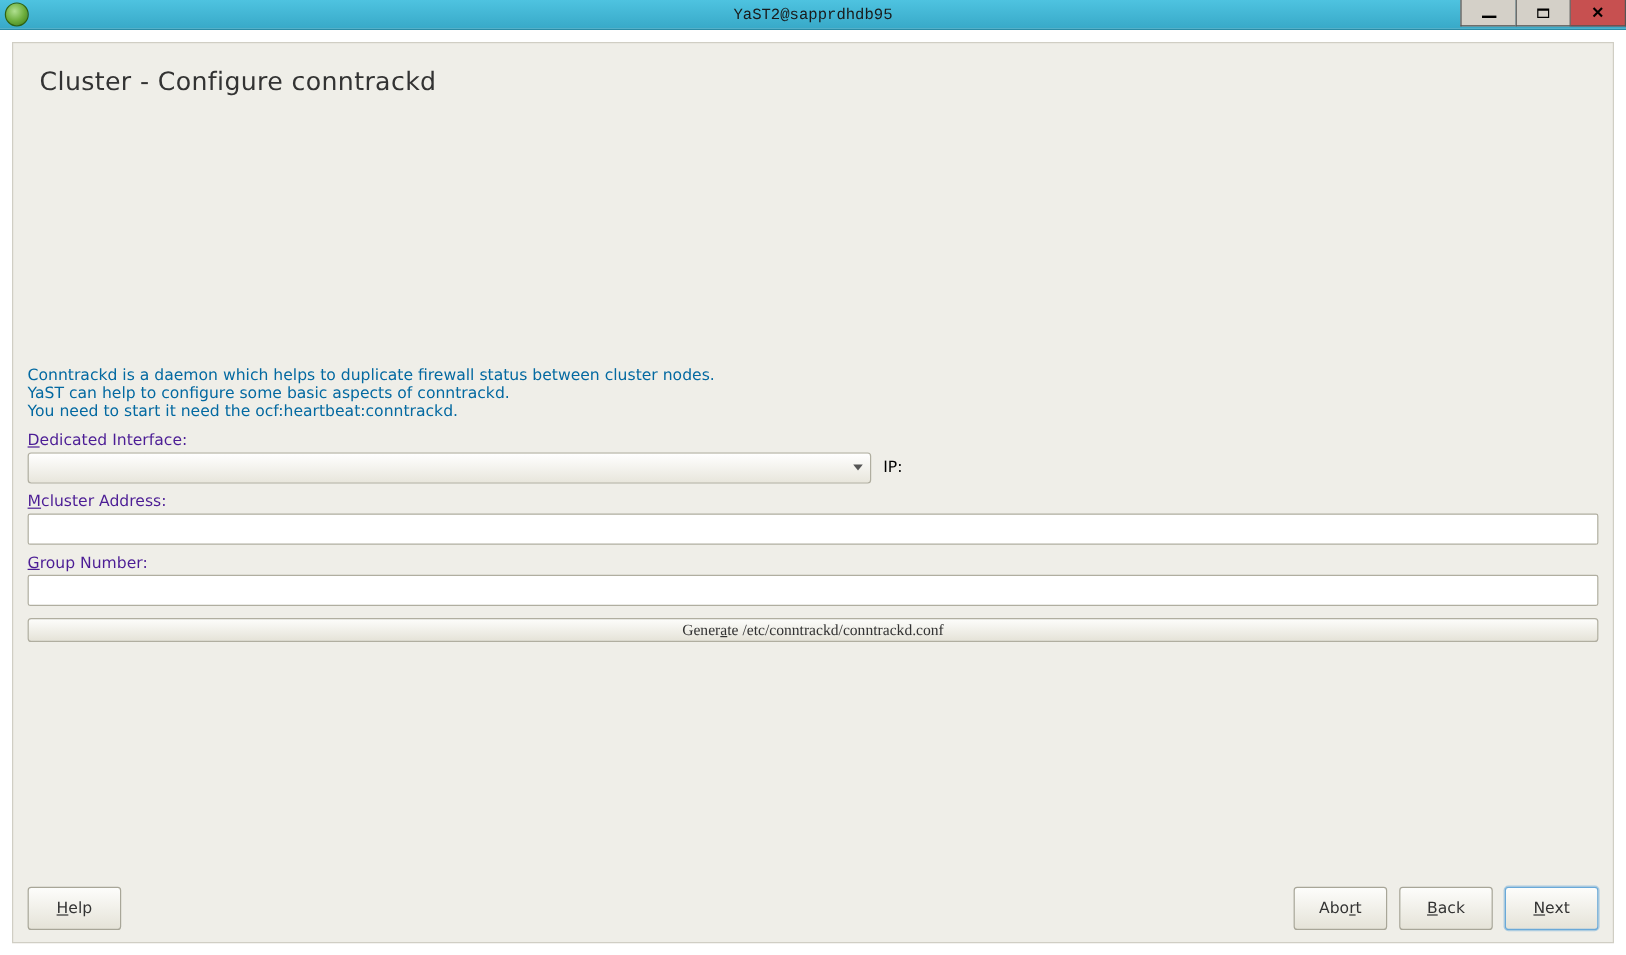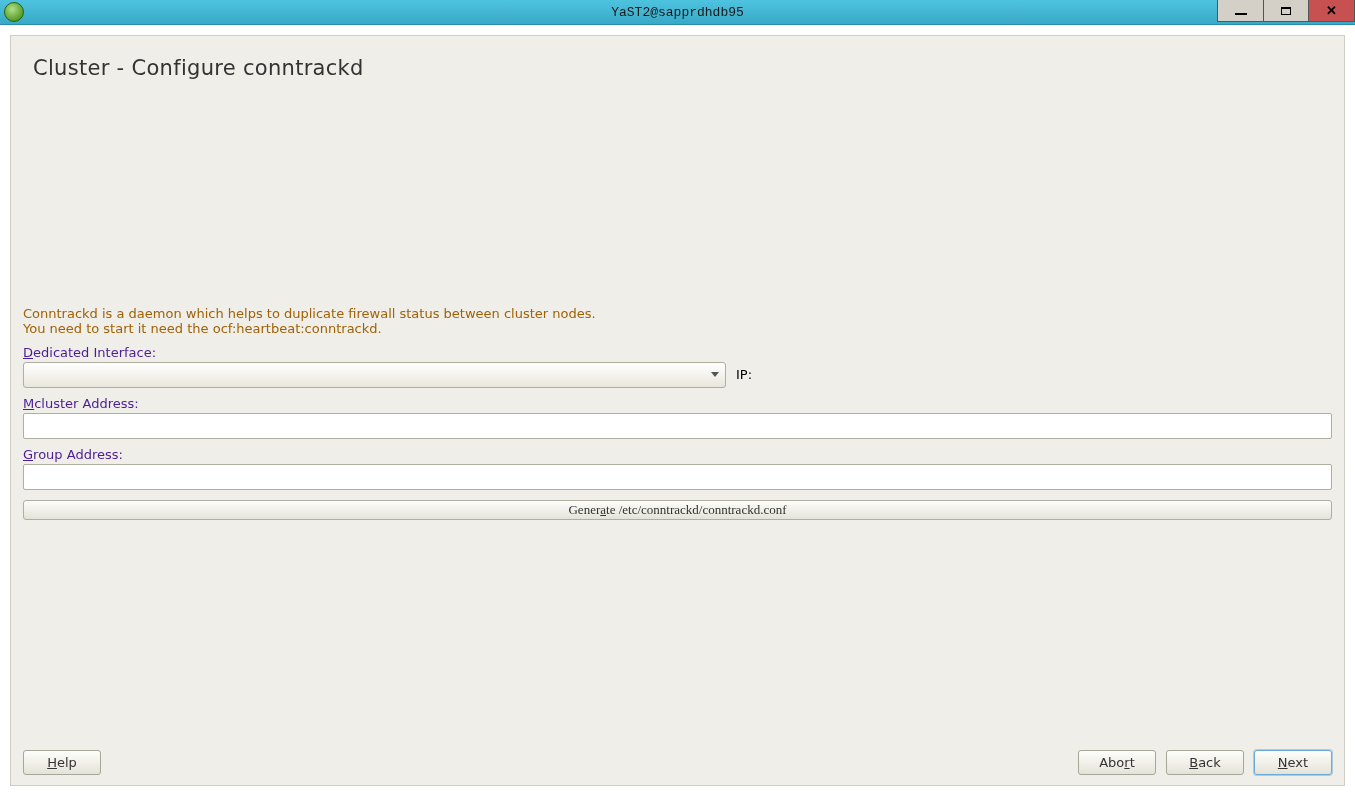--- a/index.html
+++ b/index.html
@@ -116,21 +116,21 @@
       margin-bottom: 10px;
       letter-spacing: 0.3px;
     }
     .form-block {
       position: absolute;
       top: 271px;
       left: 12px;
       right: 12px;
     }
     .description {
-      color: #a16207;
+      color: #0369a1;
       font-size: 13px;
       line-height: 1.15;
       margin-bottom: 6px;
     }
     .field-label {
       color: #4c1d95;
       font-size: 13px;
       margin-top: 8px;
       margin-bottom: 2px;
       display: block;
@@ -190,21 +190,21 @@
     }
     .bottom-bar {
       position: absolute;
       bottom: 10px;
       left: 12px;
       right: 12px;
       display: flex;
       align-items: center;
     }
     .btn {
-      height: 25px;
+      height: 36px;
       padding: 0 20px;
       border: 1px solid #a8a698;
       border-radius: 3px;
       background: linear-gradient(to bottom, #fdfdfb 0%, #e5e3d8 100%);
       font-family: inherit;
       font-size: 13px;
       color: #333;
       cursor: pointer;
       min-width: 78px;
     }
@@ -239,20 +239,21 @@
   </div>
 
   <div class="content-area">
     <div class="inner-panel">
 
       <h1 class="page-heading">Cluster - Configure conntrackd</h1>
 
       <div class="form-block">
         <div class="description">
           <div>Conntrackd is a daemon which helps to duplicate firewall status between cluster nodes.</div>
+          <div>YaST can help to configure some basic aspects of conntrackd.</div>
           <div>You need to start it need the ocf:heartbeat:conntrackd.</div>
         </div>
 
         <label class="field-label">
           <span class="mnemonic">D</span><span>edicated Interface:</span>
         </label>
         <div class="row-interface">
           <div class="combo">
             <span class="combo-arrow"></span>
           </div>
@@ -260,21 +261,21 @@
             <span>IP:</span> <span></span>
           </span>
         </div>
 
         <label class="field-label">
           <span class="mnemonic">M</span><span>cluster Address:</span>
         </label>
         <input type="text" class="text-input" value="" style="">
 
         <label class="field-label">
-          <span class="mnemonic">G</span><span>roup Address:</span>
+          <span class="mnemonic">G</span><span>roup Number:</span>
         </label>
         <input type="text" class="text-input" value="" style="">
 
         <button class="wide-button">
           <span>Gener</span><span class="mnemonic">a</span><span>te /etc/conntrackd/conntrackd.conf</span>
         </button>
       </div>
 
       <div class="bottom-bar">
         <button class="btn">

